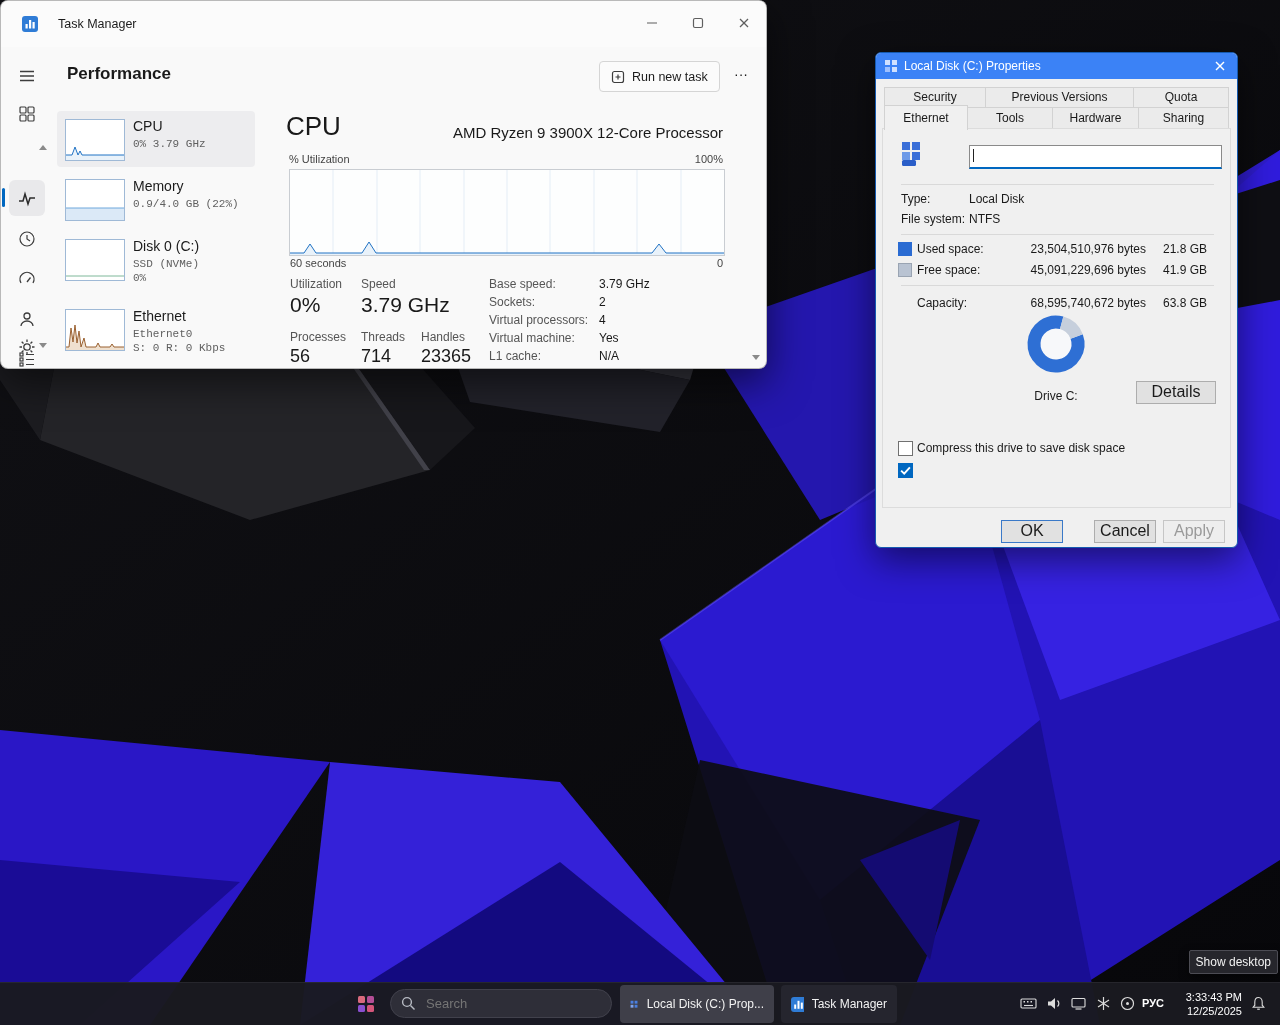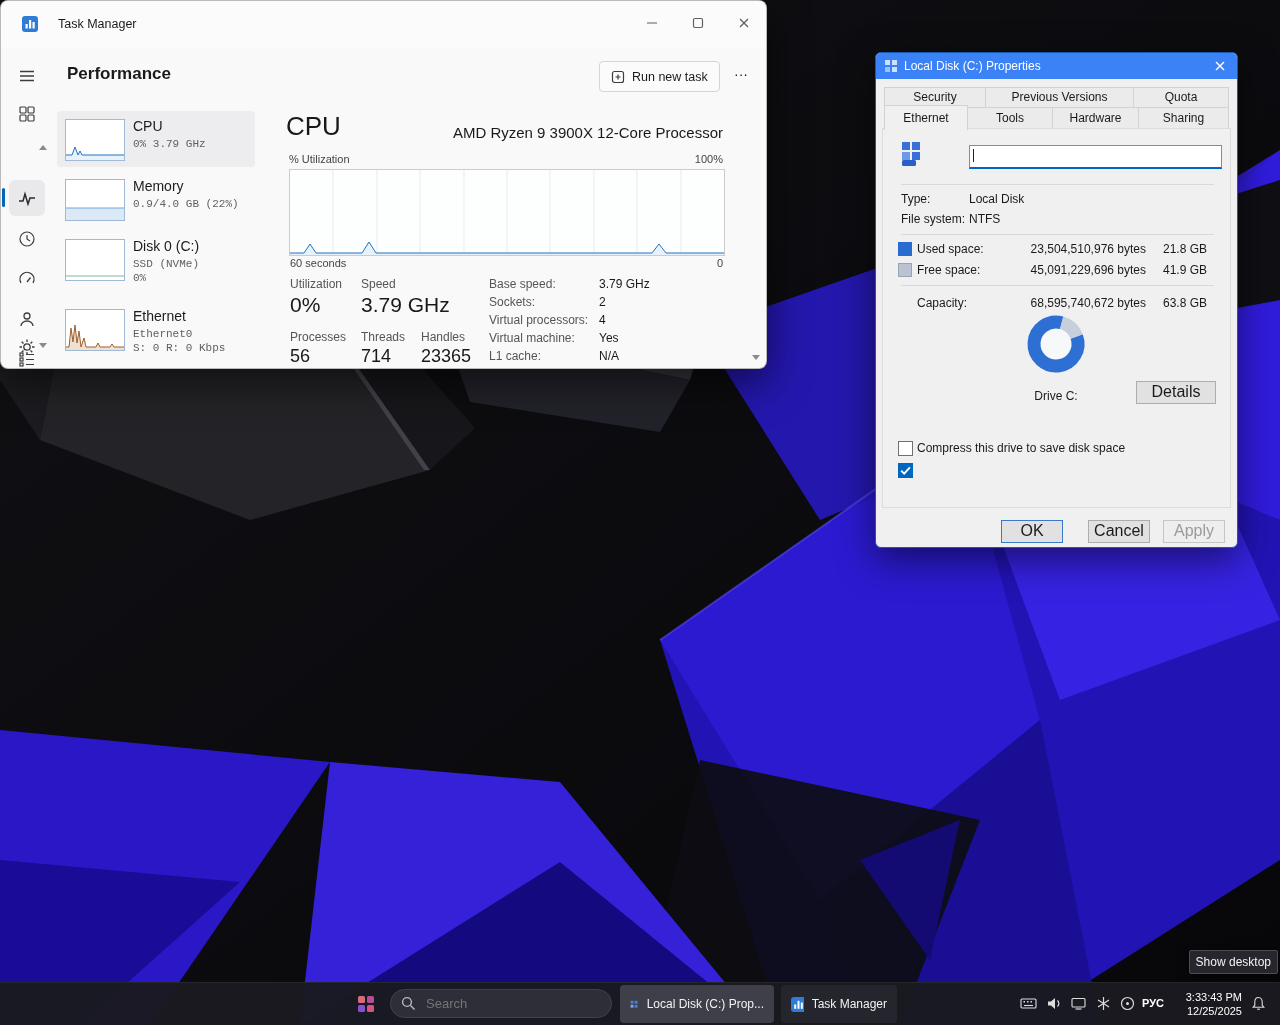--- a/index.html
+++ b/index.html
@@ -444,21 +444,21 @@
 
     <div class="cb-box" style="top:388px"></div>
     <div class="cb-lbl" style="top:388px">Compress this drive to save disk space</div>
     <div class="cb-box on" style="top:410px">
       <svg width="13" height="13" viewBox="0 0 11 11">
         <polyline points="1.8,5.6 4.4,8.2 9.2,2.8" fill="none" stroke="#fff" stroke-width="1.6"></polyline>
       </svg>
     </div>
 
     <div class="pd-btn def" style="left:125px">OK</div>
-    <div class="pd-btn" style="left:212px">Cancel</div>
+    <div class="pd-btn" style="left:218px">Cancel</div>
     <div class="pd-btn dis" style="left:287px">Apply</div>
   </div>
 
   <div class="tooltip">Show desktop</div>
 
   <div class="taskbar">
     <div class="abs" style="left:352px;top:7px;width:28px;height:28px;border-radius:4px;display:flex;align-items:center;justify-content:center">
       <svg width="18" height="18">
         <rect x="1" y="1" width="7" height="7" rx="1.5" fill="#d96a7d"></rect>
           <rect x="10" y="1" width="7" height="7" rx="1.5" fill="#b44e96"></rect>

